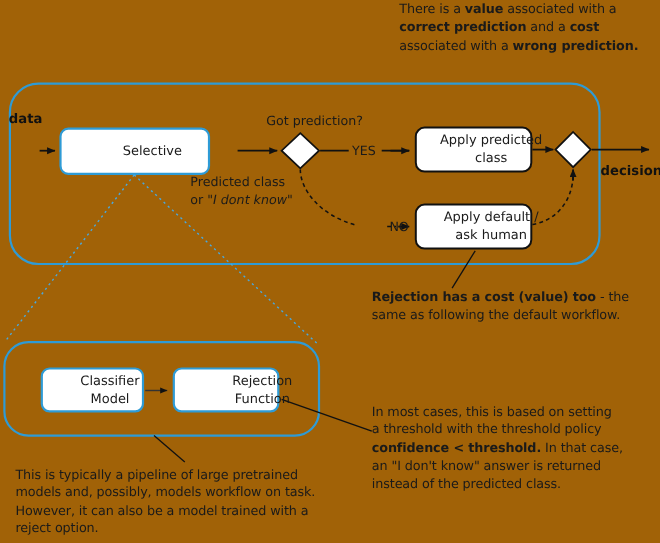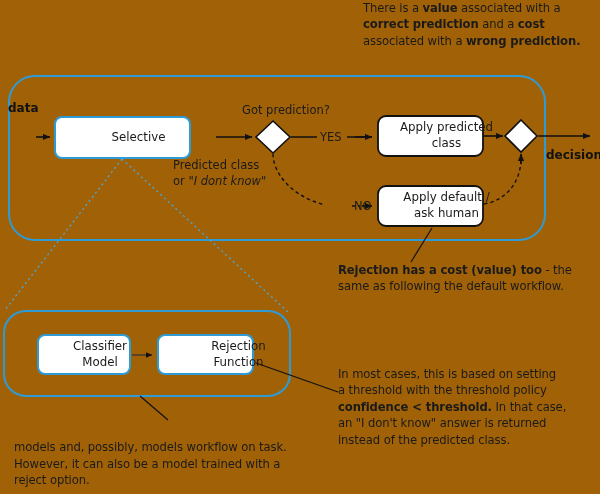--- a/index.html
+++ b/index.html
@@ -168,19 +168,19 @@
 
   <div class="note" style="left:338px; top:341px; width:256px;margin-top:25px;">
     <span>In most cases, this is based on setting</span><br>
     <span>a threshold with the threshold policy</span><br>
     <b>confidence &lt; threshold.</b><span> In that case,</span><br>
     <span>an "I don't know" answer is returned</span><br>
     <span>instead of the predicted class.</span>
   </div>
 
   <div class="note" style="left:14px; top:423px; width:306px;">
-    <br>
+    <span>This is typically a pipeline of large pretrained</span><br>
     <span>models and, possibly, models workflow on task.</span><br>
     <span>However, it can also be a model trained with a</span><br>
     <span>reject option.</span>
   </div>
 
 </div>
 
 </body></html>

